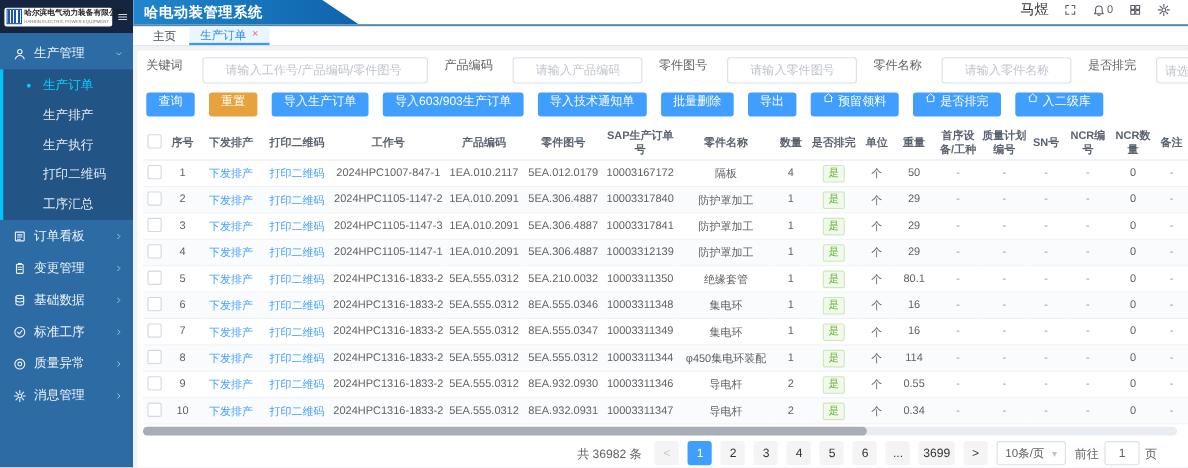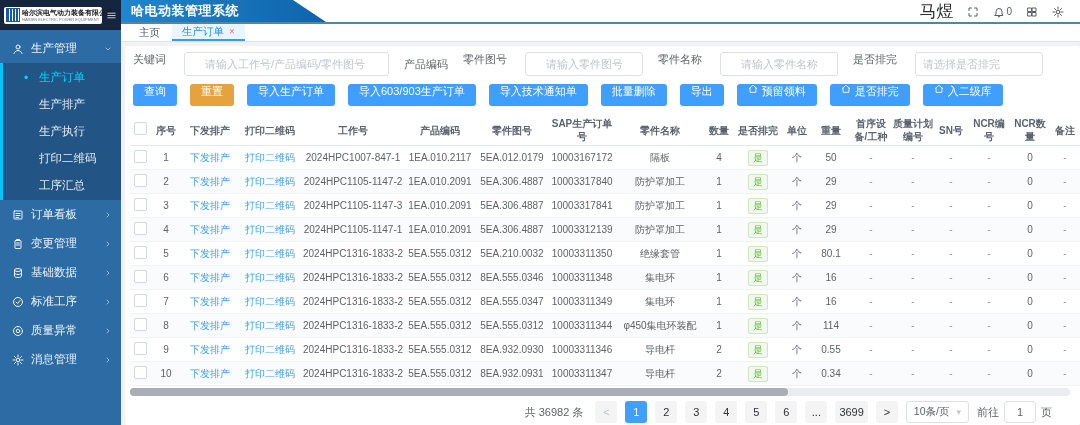--- a/index.html
+++ b/index.html
@@ -29,21 +29,21 @@
   .sub-item.active{color:#00d2ff;}
   .dot{position:absolute;left:21px;font-size:12px;color:#00d2ff;}
 
   
   .main{flex:1;display:flex;flex-direction:column;min-width:0;background:#f0f2f5;}
   .topbar{height:22px;background:#fff;border-bottom:2px solid #4e86ac;display:flex;align-items:flex-start;justify-content:space-between;}
   .banner{height:22px;width:205px;background:linear-gradient(90deg,#2186cd,#0f64ab);
     clip-path:polygon(0 0,172px 0,205px 100%,0 100%);display:flex;align-items:center;padding-left:10px;box-sizing:border-box;
     color:#fff;font-weight:bold;font-size:13px;letter-spacing:.5px;white-space:nowrap;}
   .top-right{display:flex;align-items:center;gap:14px;padding-right:16px;color:#5a5e66;}
-  .username{font-size:17px;color:#303133;cursor:pointer;}
+  .username{font-size:13px;color:#303133;cursor:pointer;}
   .tool{display:inline-flex;align-items:center;cursor:pointer;}
   .tool svg{width:12px;height:12px;}
   .bell-count{font-size:10px;margin-left:1px;color:#5a5e66;}
 
   
   .tabbar{height:17px;background:#fff;border-bottom:1px solid #dfe4ec;display:flex;align-items:stretch;padding-left:8px;gap:2px;}
   .tab{display:flex;align-items:center;padding:0 10px;font-size:10.5px;color:#495060;cursor:pointer;box-sizing:border-box;}
   .tab.active{color:#2d8cf0;background:#e9f5ff;border-bottom:2px solid #3a9aef;}
   .tab .close{color:#ee6f6f;margin-left:5px;font-size:10px;line-height:10px;}
 
@@ -282,20 +282,21 @@
 
     <div class="content">
       <div class="card">
         <div class="filters" id="filters">
             <div class="fgroup">
               <span class="flabel">关键词</span>
               <input class="finput wide" placeholder="请输入工作号/产品编码/零件图号" style="">
             </div>
             <div class="fgroup">
               <span class="flabel">产品编码</span>
+              <input class="finput" placeholder="请输入产品编码" style="">
             </div>
             <div class="fgroup">
               <span class="flabel">零件图号</span>
               <input class="finput" placeholder="请输入零件图号" style="">
             </div>
             <div class="fgroup">
               <span class="flabel">零件名称</span>
               <input class="finput" placeholder="请输入零件名称" style="">
             </div>
             <div class="fgroup">

